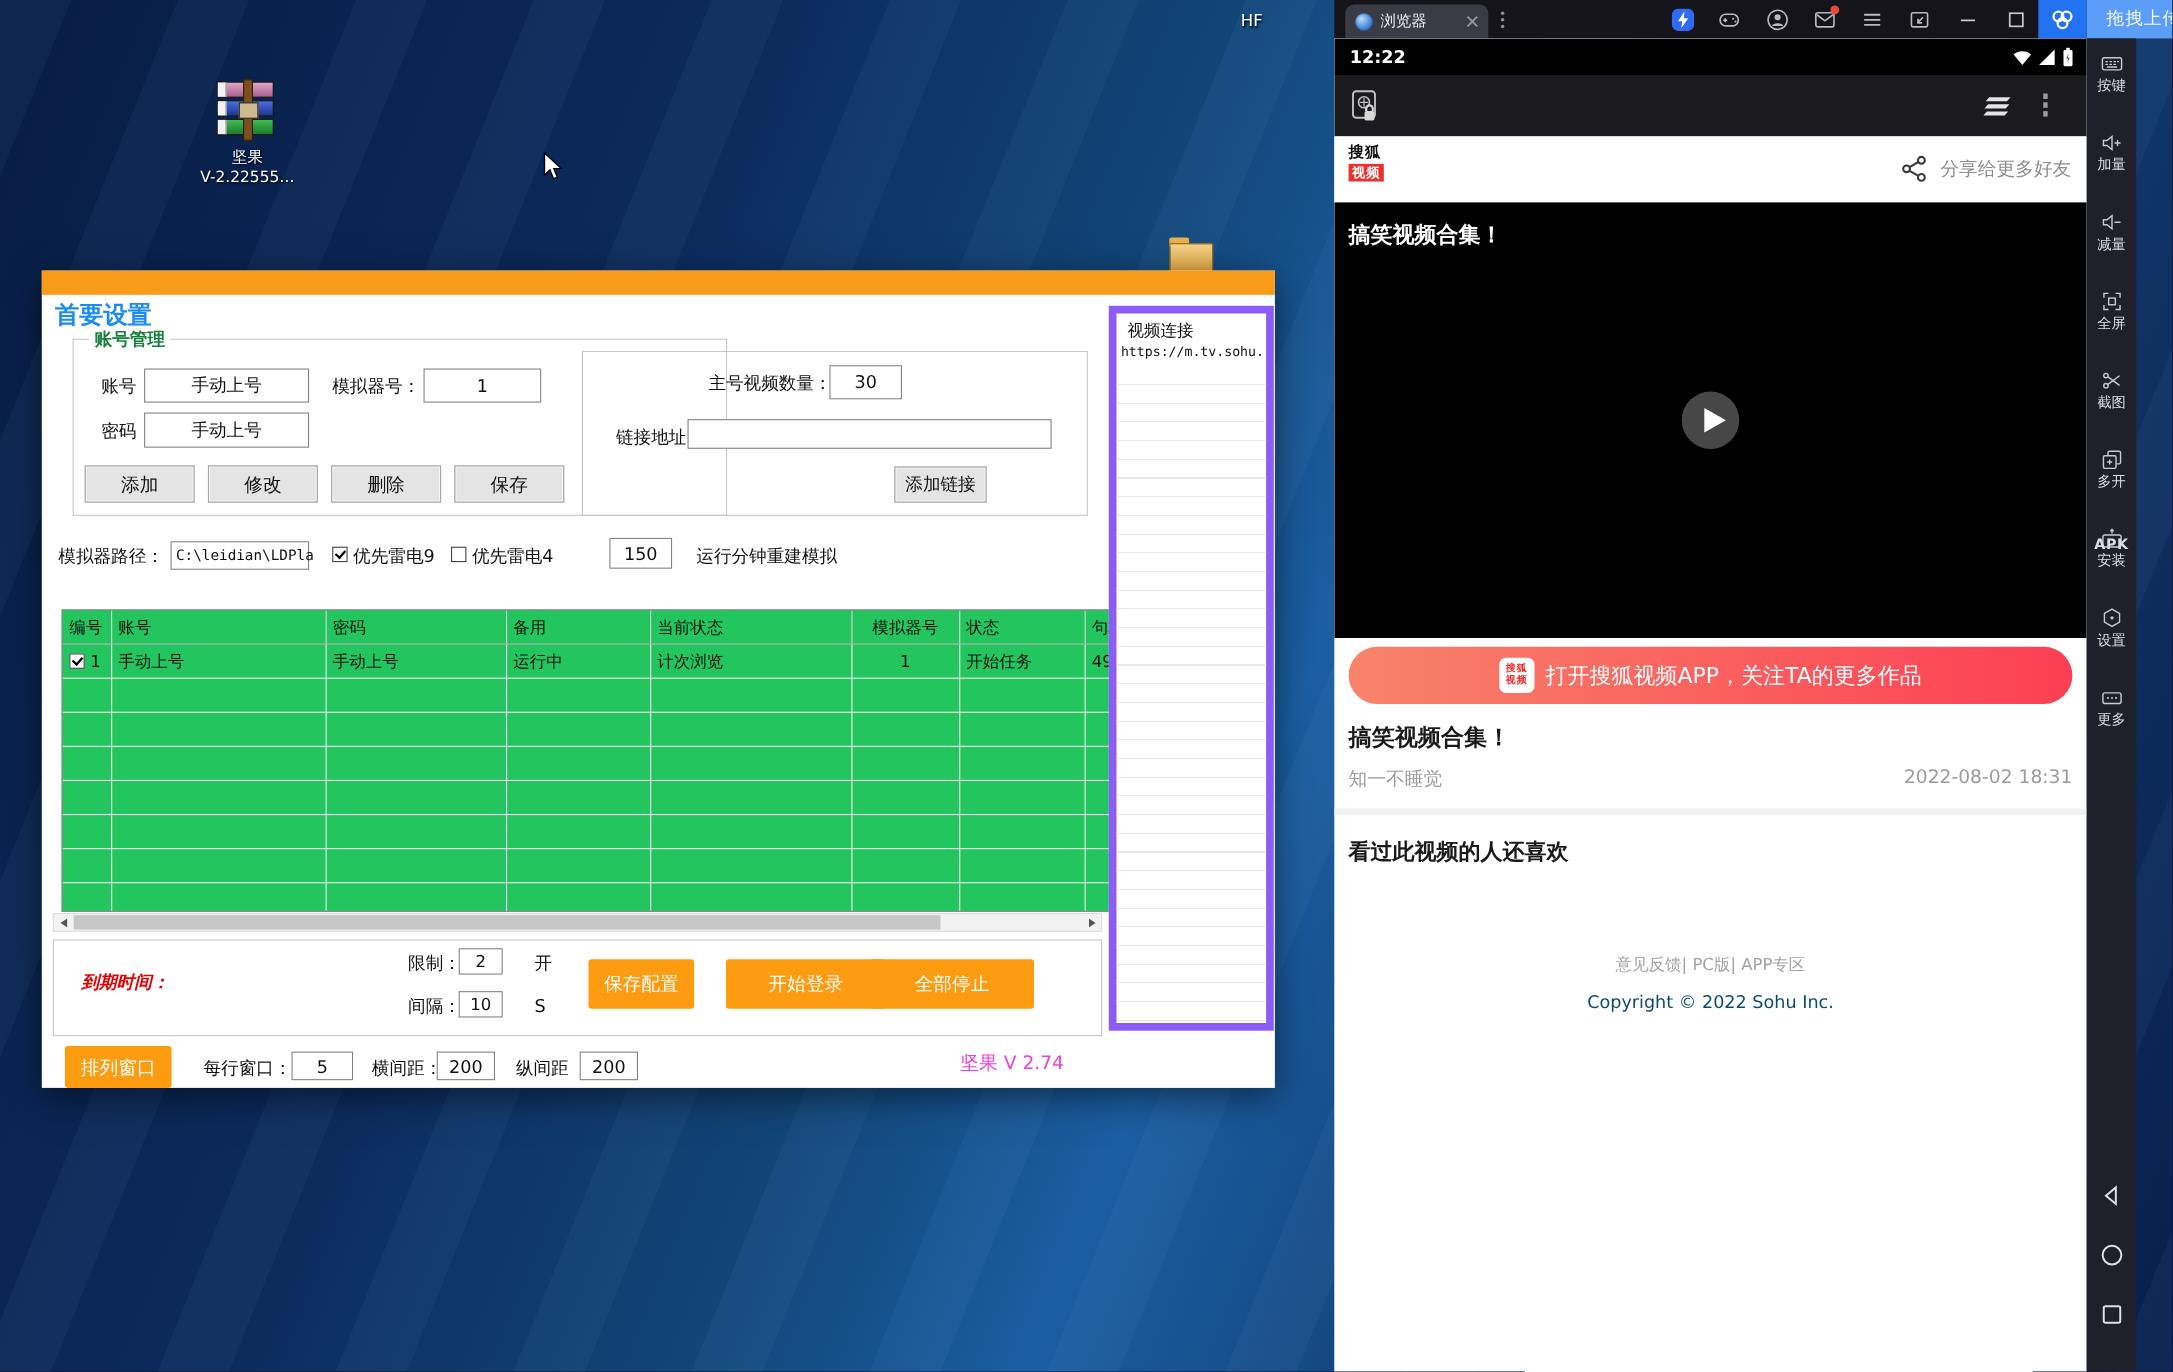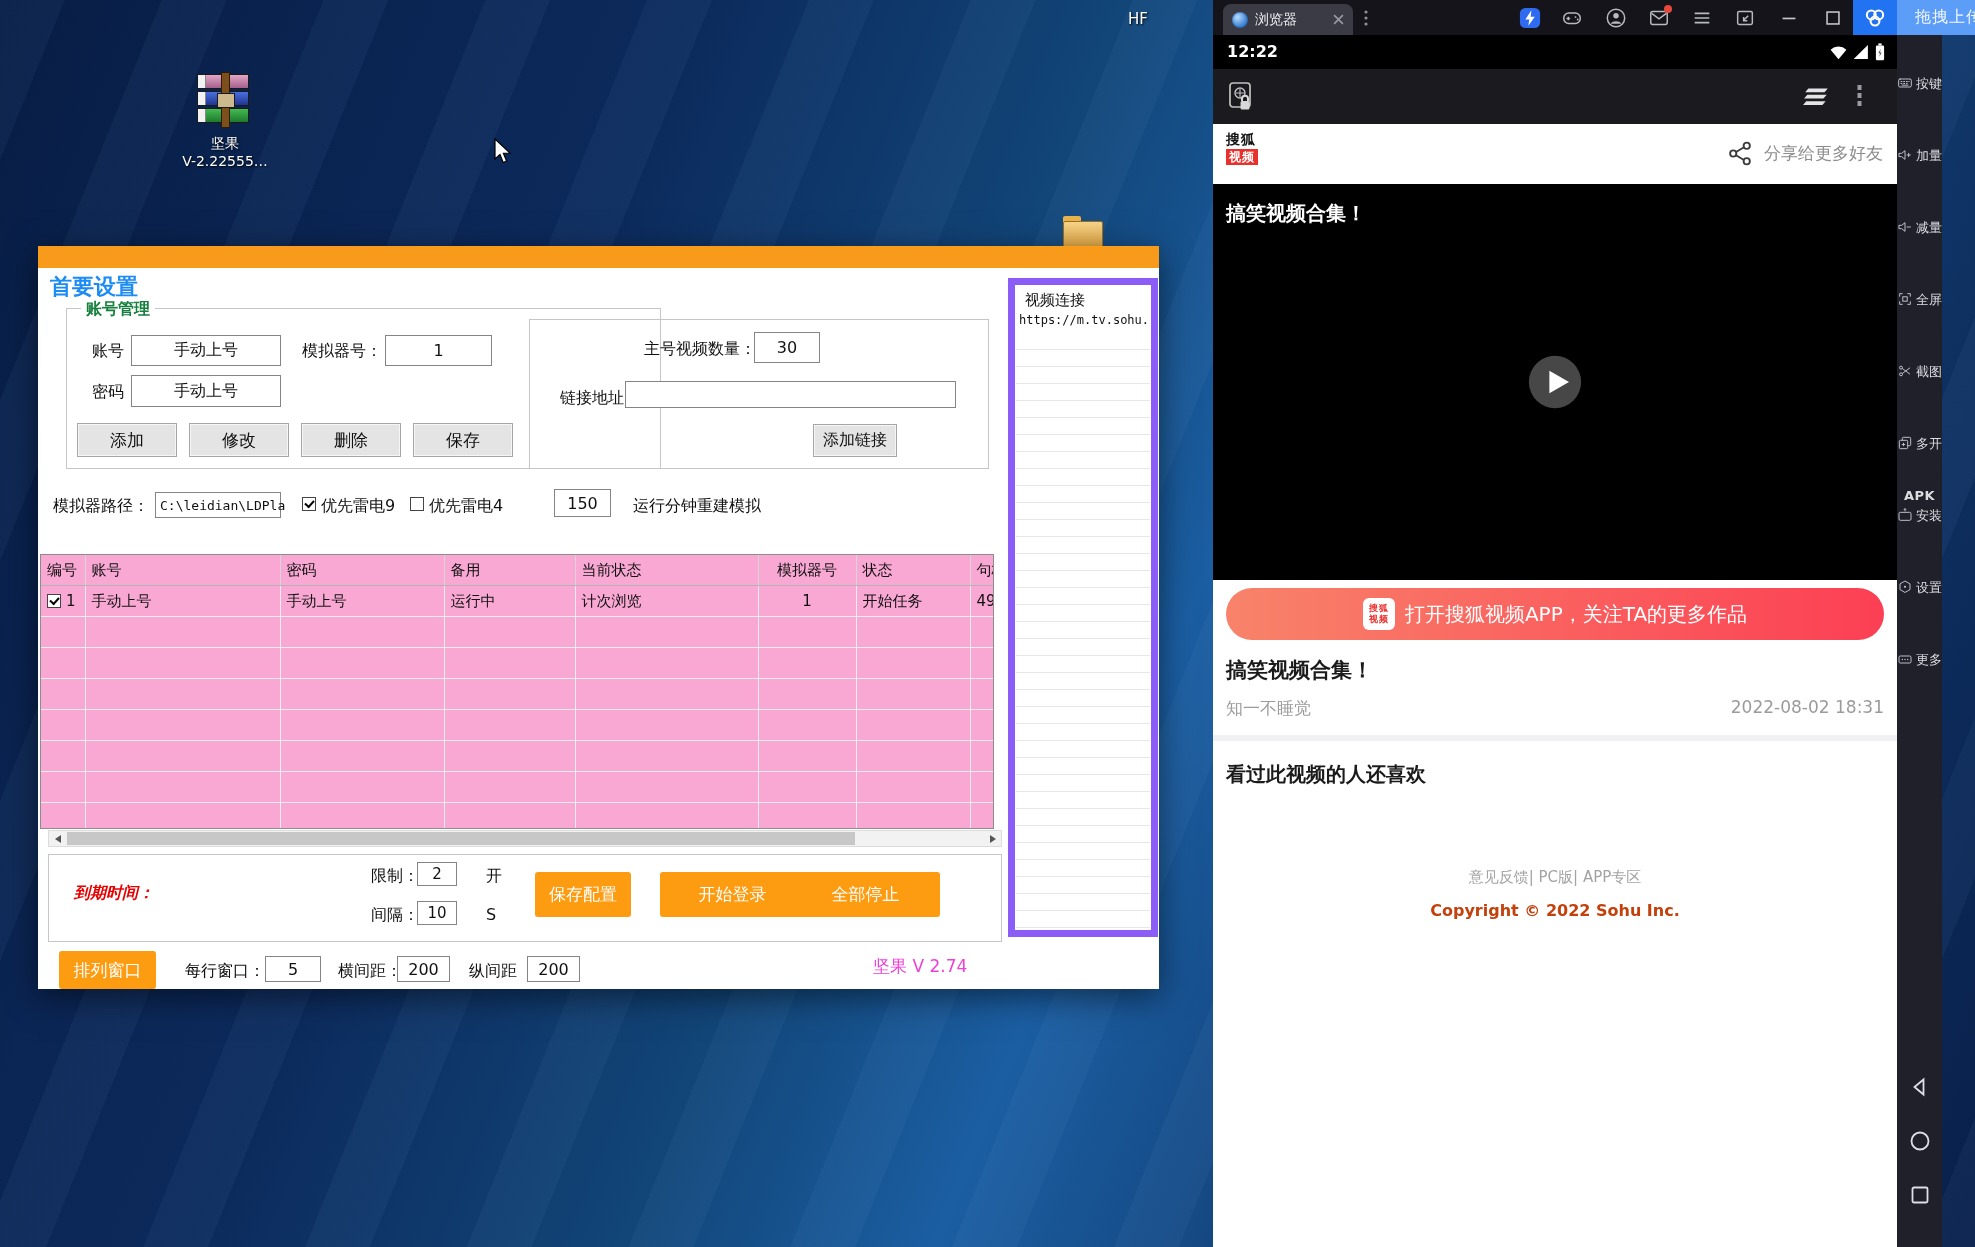--- a/index.html
+++ b/index.html
@@ -36,21 +36,21 @@
   .lbl{position:absolute;font-size:16px;white-space:nowrap;color:#111;}
   .win-input{position:absolute;background:#fff;border:1px solid #848484;box-sizing:border-box;display:flex;align-items:center;justify-content:center;font-size:16px;color:#111;}
   .win-input.left{justify-content:flex-start;padding-left:4px;}
   .win-input.mono{font-family:"DejaVu Sans Mono","Liberation Mono",monospace;font-size:13px;}
   .gbtn{position:absolute;background:#e4e4e4;border:1px solid #a6a6a6;box-shadow:inset 0 0 0 1px #f6f6f6;display:flex;align-items:center;justify-content:center;font-size:17px;color:#111;box-sizing:border-box;padding:0;font-family:inherit;}
   .obtn{position:absolute;background:#fd9b11;border:none;border-radius:3px;color:#fff;display:flex;align-items:center;justify-content:center;font-size:17px;box-sizing:border-box;font-family:inherit;}
   .cbx{position:absolute;width:14px;height:14px;border:1px solid #444;background:#fff;box-sizing:border-box;display:inline-block;}
   .cbx.checked::after{content:"";position:absolute;left:2px;top:2px;width:7px;height:4px;border-left:2px solid #000;border-bottom:2px solid #000;transform:rotate(-48deg);}
   .cbx.inline{position:relative;flex:none;margin-right:5px;}
 
-  .tbl{position:absolute;left:2px;top:308px;width:954px;height:275px;border:1px solid #8c8c8c;background:#f9a8d4;overflow:hidden;box-sizing:border-box;}
+  .tbl{position:absolute;left:18px;top:308px;width:954px;height:275px;border:1px solid #8c8c8c;background:#22c55e;overflow:hidden;box-sizing:border-box;}
   .tbl table{border-collapse:collapse;table-layout:fixed;width:953px;font-size:15px;}
   .tbl th{font-weight:normal;text-align:left;height:30px;padding:0 6px;border-right:1px solid #d6d6d6;border-bottom:1px solid #b3b3b3;white-space:nowrap;overflow:hidden;}
   .tbl td{height:30px;padding:0 6px;border-right:1px solid #ededed;border-bottom:1px solid #ededed;white-space:nowrap;overflow:hidden;}
   .tbl .ctr{text-align:center;}
   .tbl .c-no{display:flex;align-items:center;height:30px;border-right:none;}
   .hscroll{position:absolute;left:10px;top:584px;width:954px;height:17px;background:#f2f2f2;border:1px solid #dcdcdc;box-sizing:border-box;}
   .hs-arrow{position:absolute;top:0;width:17px;height:15px;display:flex;align-items:center;justify-content:center;background:#f2f2f2;}
   .hs-arrow.left{left:0;} .hs-arrow.right{right:0;}
   .tri-l{width:0;height:0;border-top:4px solid transparent;border-bottom:4px solid transparent;border-right:6px solid #555;}
   .tri-r{width:0;height:0;border-top:4px solid transparent;border-bottom:4px solid transparent;border-left:6px solid #555;}
@@ -102,24 +102,24 @@
   .play{position:absolute;left:314px;top:170px;}
   .appbtn{position:absolute;left:13px;top:553px;width:658px;height:52px;border-radius:26px;
     background:linear-gradient(90deg,#f8836a 0%,#fc3f54 100%);display:flex;align-items:center;justify-content:center;gap:10px;color:#fff;font-size:20px;border:none;font-family:inherit;}
   .appicon{width:32px;height:32px;background:#fff;border-radius:6px;display:flex;flex-direction:column;align-items:center;justify-content:center;flex:none;}
   .appicon i{font-style:normal;color:#e9302d;font-size:9px;font-weight:bold;line-height:1.2;letter-spacing:1px;}
   .ptitle{position:absolute;left:13px;top:621px;color:#1a1a1a;font-size:21px;font-weight:bold;}
   .meta{position:absolute;left:13px;top:662px;width:658px;display:flex;justify-content:space-between;color:#9b9b9b;font-size:17px;}
   .divider{position:absolute;left:0;top:700px;width:100%;height:6px;background:#f1f1f3;}
   .related{position:absolute;left:13px;top:726px;color:#1a1a1a;font-size:20px;font-weight:bold;}
   .flinks{position:absolute;left:0;top:833px;width:100%;text-align:center;color:#a3a3a3;font-size:15px;}
-  .copyr{position:absolute;left:0;top:866px;width:100%;text-align:center;color:#c2410c;font-size:16px;font-weight:700;}
+  .copyr{position:absolute;left:0;top:866px;width:100%;text-align:center;color:#0c4a6e;font-size:16px;font-weight:400;}
 
   .eside{position:absolute;left:684px;top:35px;width:45px;height:1212px;background:#20202a;padding-top:12px;box-sizing:border-box;}
-  .sit{width:100%;height:72px;display:flex;flex-direction:row;align-items:center;gap:3px;cursor:pointer;position:relative;}
+  .sit{width:100%;height:72px;display:flex;flex-direction:column;align-items:center;gap:3px;cursor:pointer;position:relative;}
   .sit span{color:#dcdce2;font-size:13px;line-height:1;white-space:nowrap;}
   .apktxt{position:absolute;left:0;top:10px;width:100%;text-align:center;color:#c9c9d3;font-size:7px;font-weight:bold;letter-spacing:.5px;}
   .nav{position:absolute;left:0;top:1040px;width:100%;display:flex;flex-direction:column;align-items:center;gap:30px;}
 </style>
 </head>
 <body>
 
 <div class="stage">
 
   <div class="dicon">

